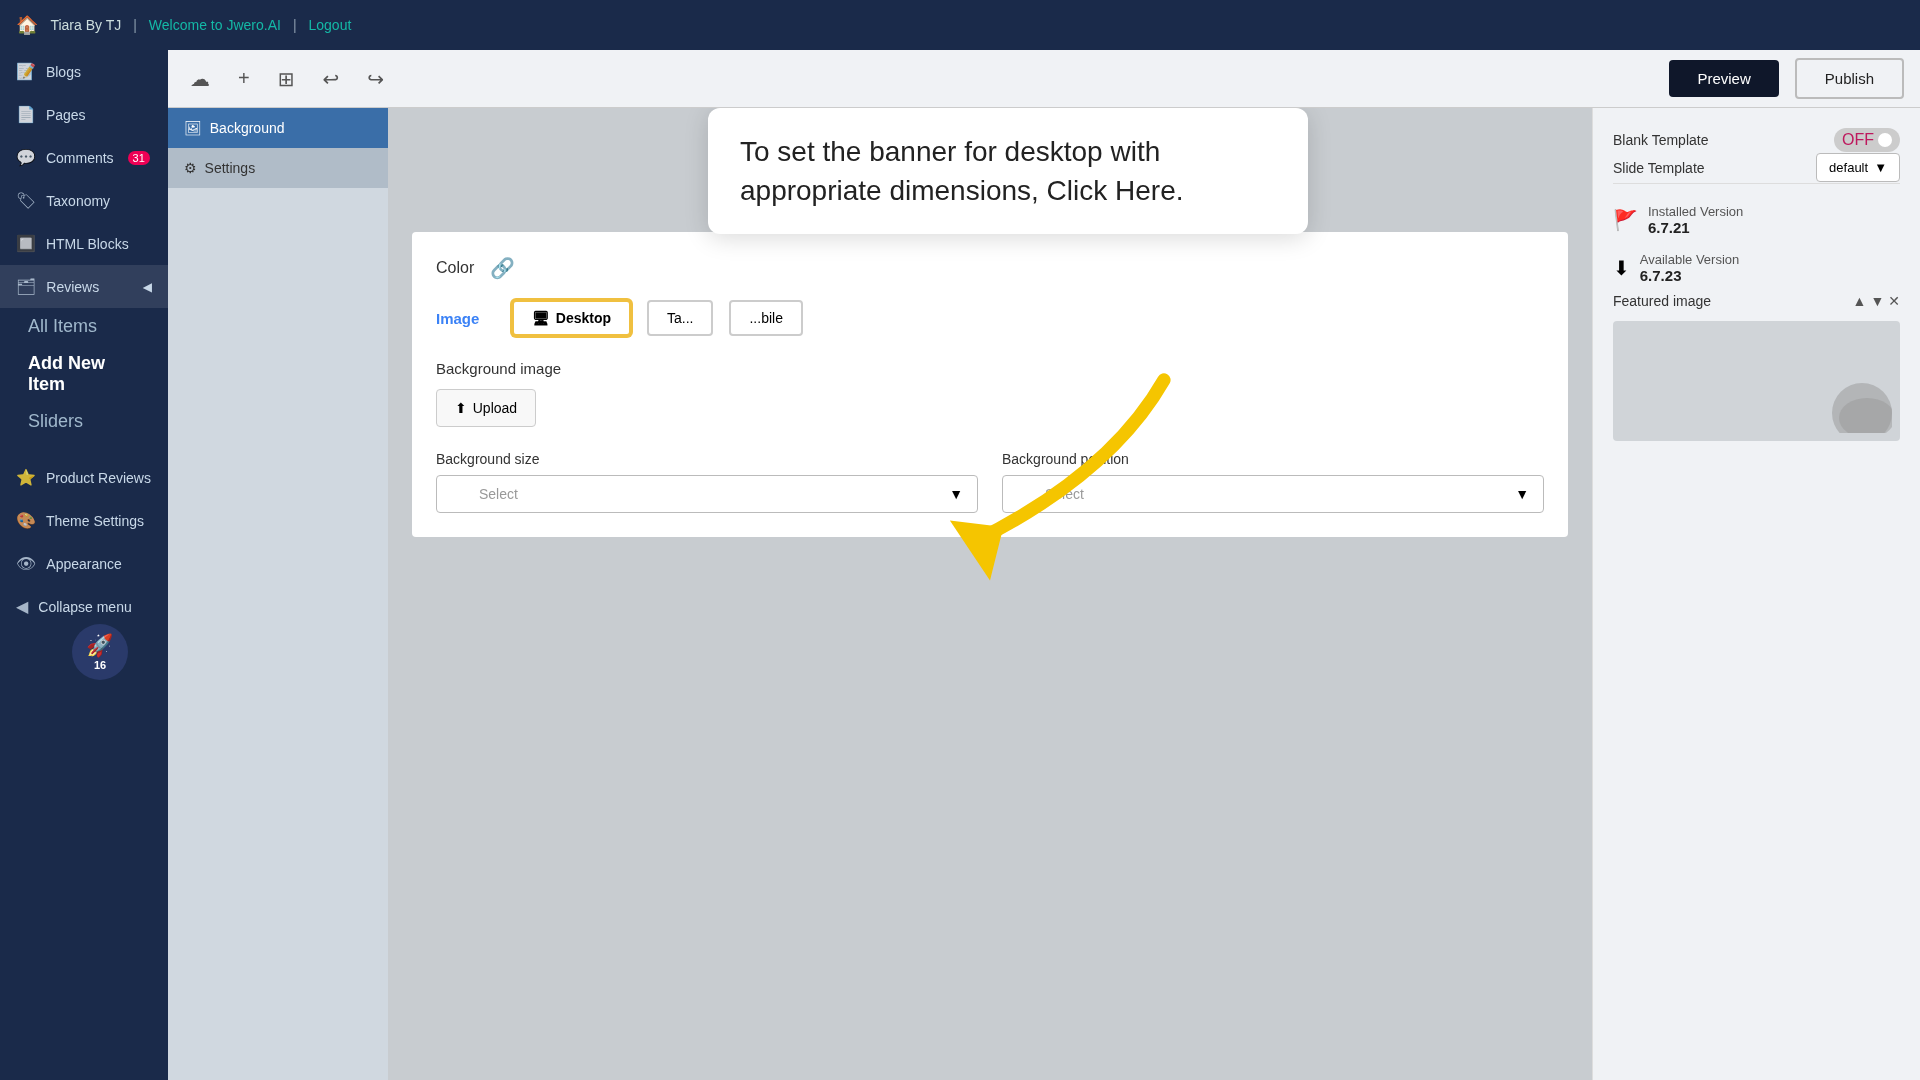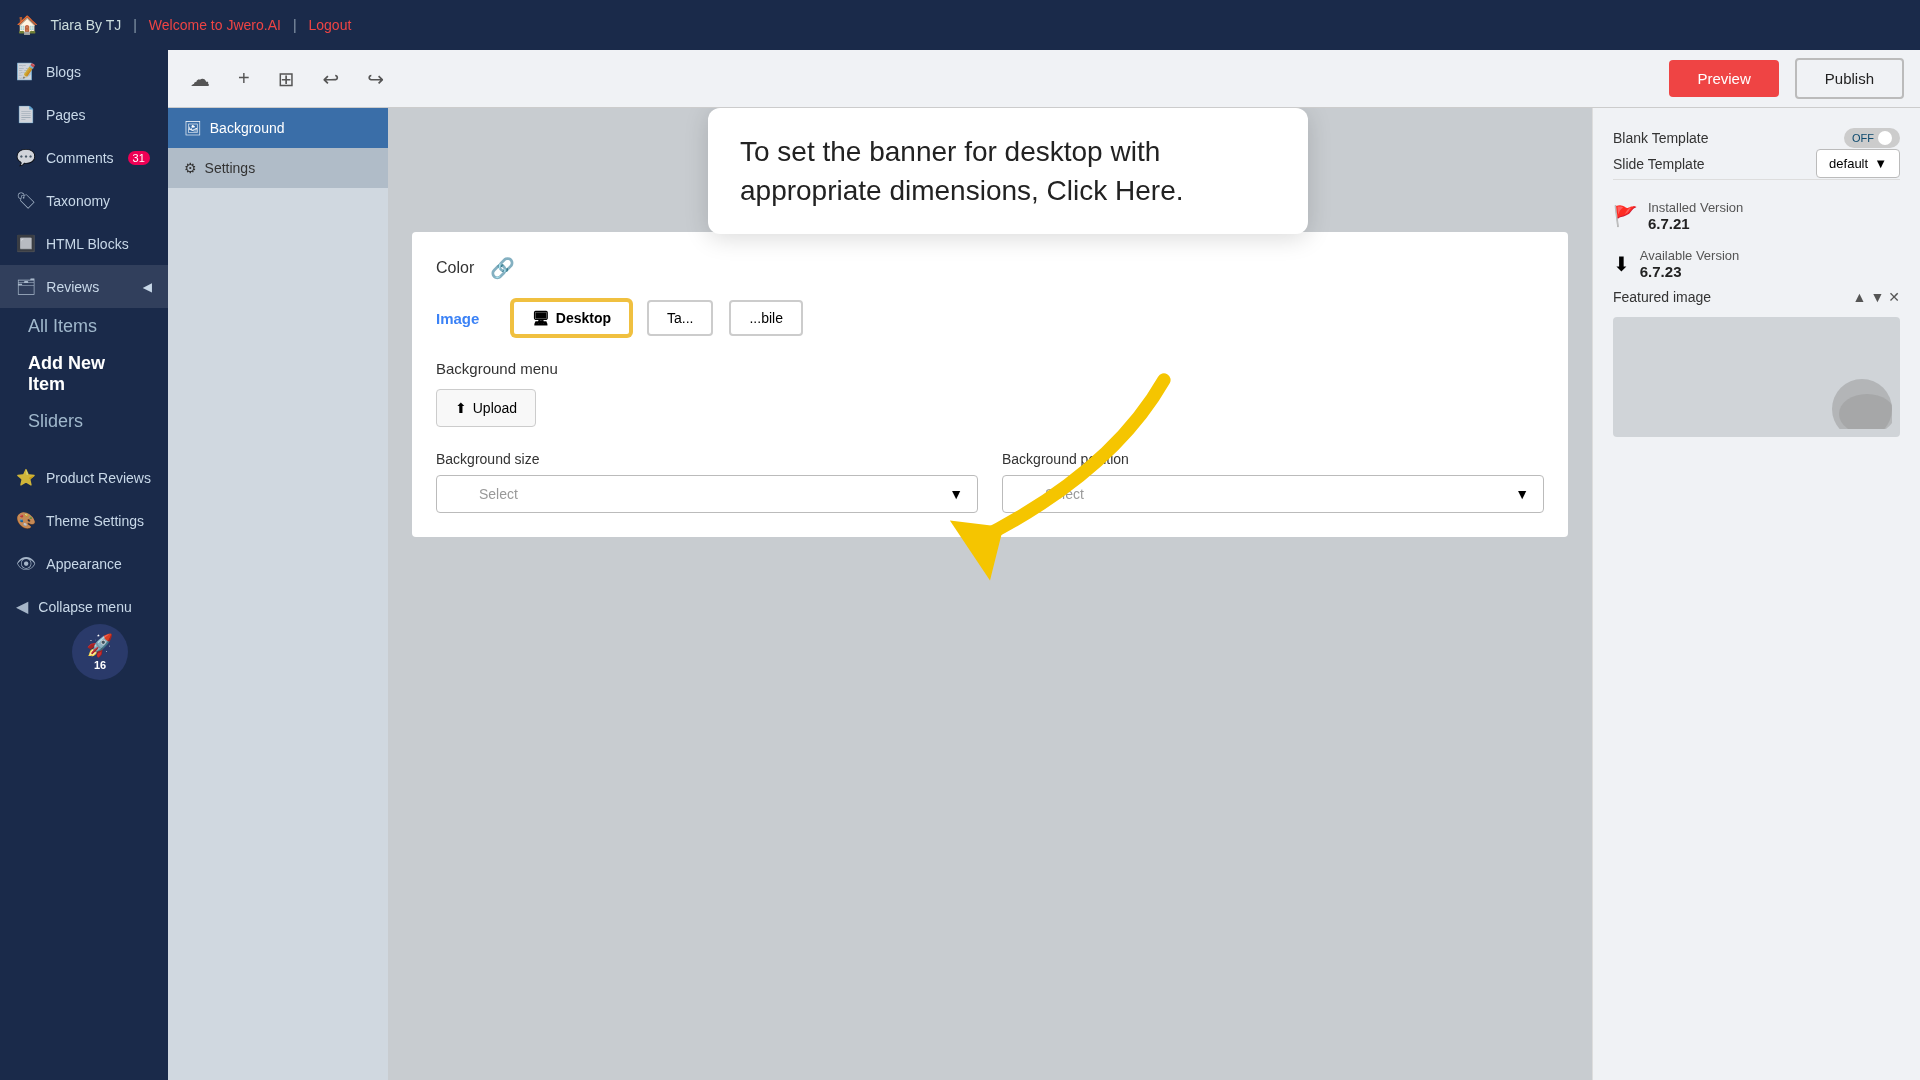--- a/index.html
+++ b/index.html
@@ -11,21 +11,21 @@
       height: 50px;
       display: flex;
       align-items: center;
       padding: 0 16px;
       gap: 12px;
       flex-shrink: 0;
     }
     .top-bar-home { color: #fff; font-size: 18px; }
     .top-bar-site { color: #cdd; font-size: 14px; }
     .top-bar-sep { color: #8899aa; font-size: 14px; }
-    .top-bar-link { color: #ef4444; font-size: 14px; cursor: pointer; }
+    .top-bar-link { color: #14b8a6; font-size: 14px; cursor: pointer; }
 
     
     .main-layout {
       display: flex;
       flex: 1;
       overflow: hidden;
     }
 
     
     .sidebar {
@@ -106,21 +106,21 @@
       background: none;
       border: none;
       cursor: pointer;
       font-size: 20px;
       color: #555;
       padding: 6px;
       border-radius: 4px;
     }
     .toolbar-spacer { flex: 1; }
     .preview-btn {
-      background: #ef4444;
+      background: #0f172a;
       color: #fff;
       border: none;
       padding: 10px 28px;
       border-radius: 4px;
       font-size: 15px;
       cursor: pointer;
       font-weight: 500;
     }
     .publish-btn {
       background: #f0f2f5;
@@ -271,22 +271,22 @@
     .right-row {
       display: flex;
       align-items: center;
       justify-content: space-between;
     }
     .right-label { font-size: 14px; color: #333; }
     .toggle-off {
       background: #ccc;
       border-radius: 20px;
       padding: 3px 8px;
-      font-size: 11px;
-      color: #0c4a6e;
+      font-size: 16px;
+      color: #be185d;
       display: flex;
       align-items: center;
       gap: 4px;
     }
     .toggle-dot { width: 14px; height: 14px; background: #fff; border-radius: 50%; }
     .slide-select {
       border: 1px solid #bbb;
       background: #fff;
       padding: 6px 12px;
       border-radius: 4px;
@@ -496,21 +496,21 @@
             </button>
             <button class="tab-btn">
               <span>Ta...</span>
             </button>
             <button class="tab-btn">
               <span>...bile</span>
             </button>
           </div>
 
           <div>
-            <div class="bg-section-title">Background menu</div>
+            <div class="bg-section-title">Background image</div>
             <button class="upload-btn">
               <span>⬆</span>
               <span>Upload</span>
             </button>
           </div>
 
           <div class="bg-controls">
             <div class="bg-control-group">
               <div class="bg-control-label">Background size</div>
               <div class="select-dropdown">

